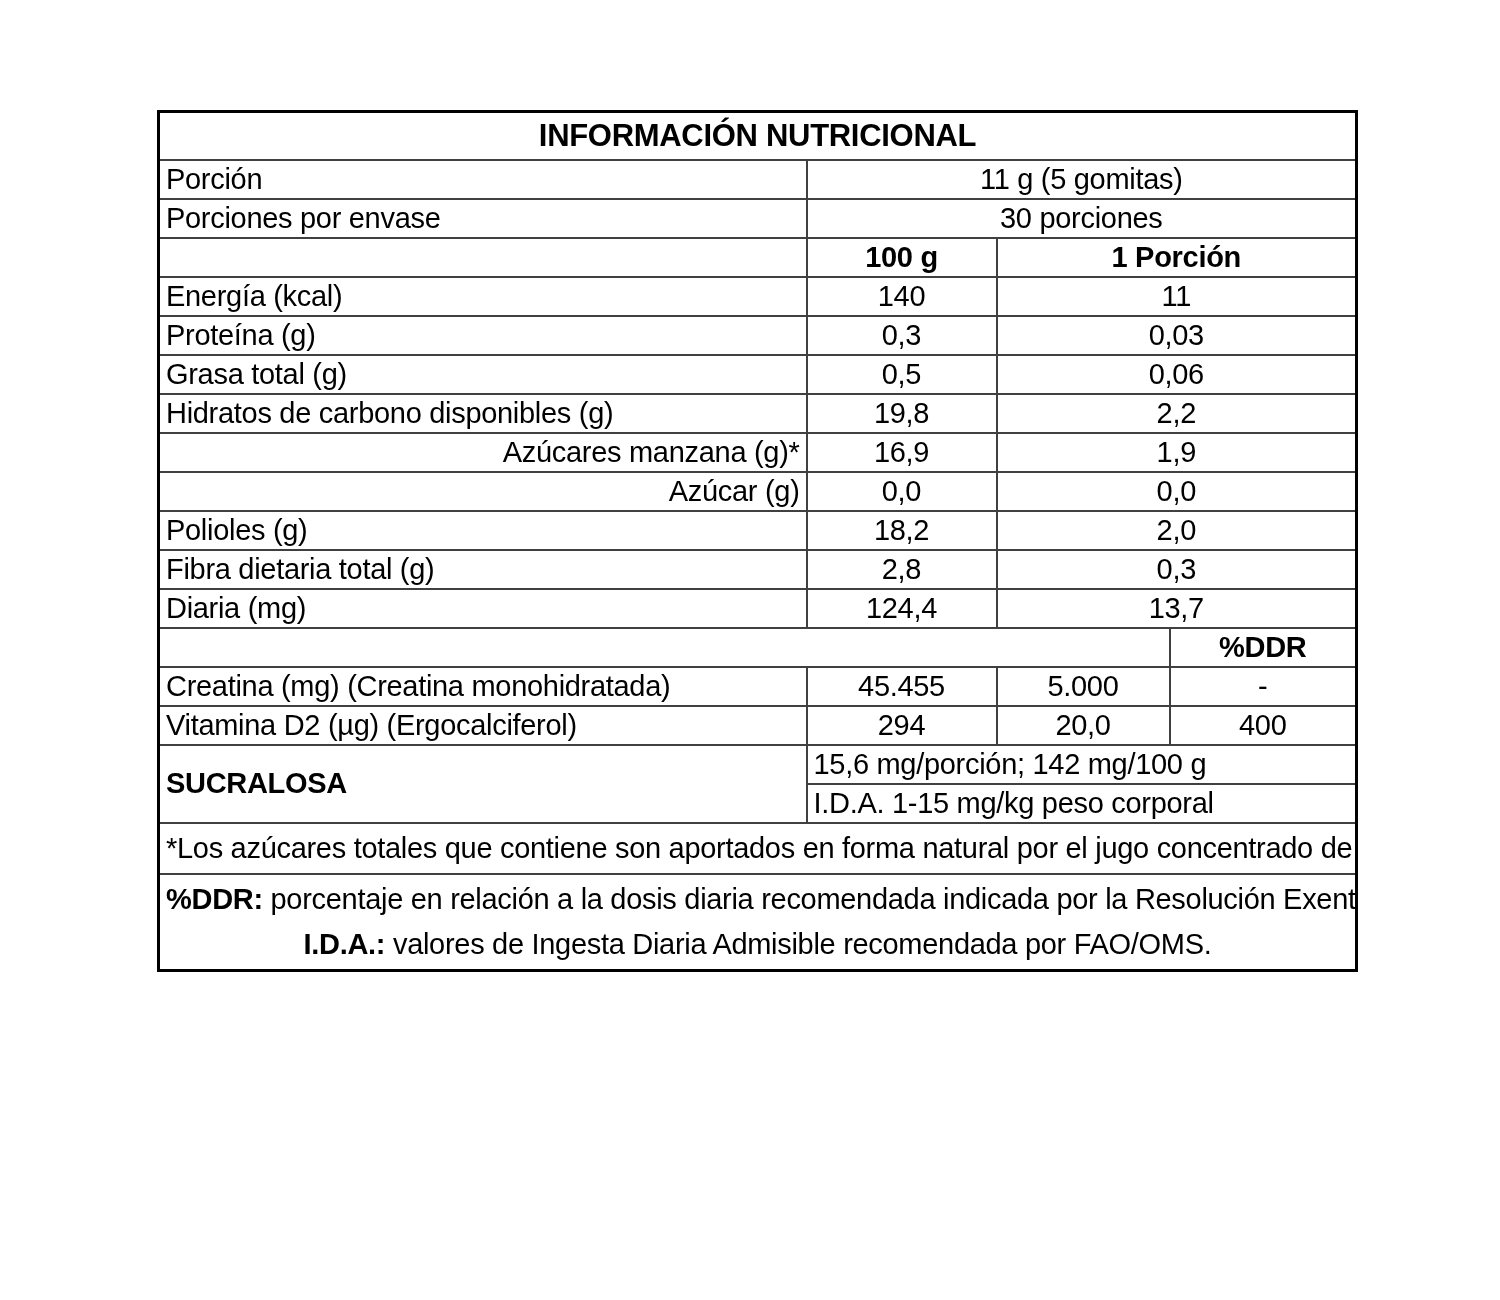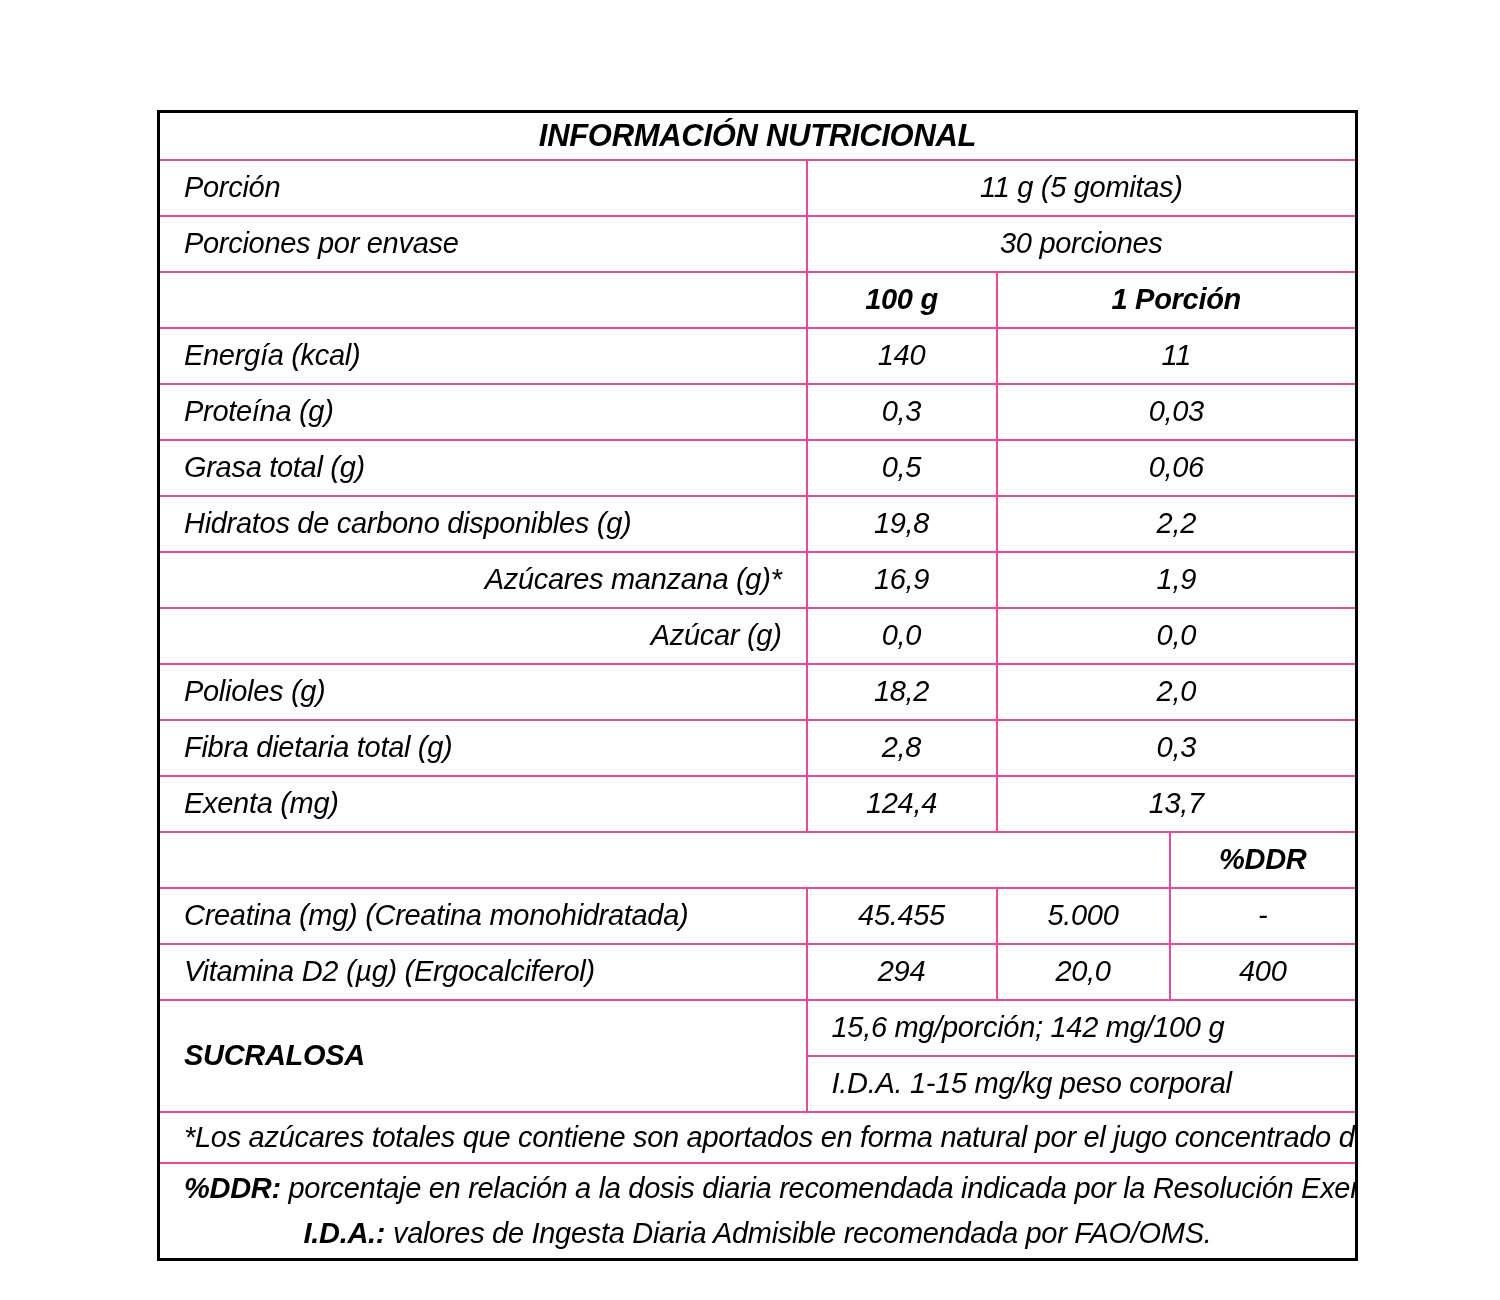--- a/index.html
+++ b/index.html
@@ -17,28 +17,27 @@
   table.nutrition {
     width: 1198px;
     border-collapse: collapse;
     table-layout: fixed;
     border: 3px solid #000;
     font-size: 29px;
     letter-spacing: -0.3px;
     color: #000;
   }
   table.nutrition td {
-    border: 2px solid #ec4899;
+    border: 2px solid #404040;
     vertical-align: middle;
-    padding: 2px 24px;
+    padding: 2px 6px;
     overflow: hidden;
     white-space: nowrap;
-    font-style: italic;
   }
-  tr.r { height: 56px; }
+  tr.r { height: 39px; }
   tr.r-title { height: 48px; }
   .c-label { text-align: left; padding-left: 16px; }
   .c-val { text-align: center; }
   .c-indent { text-align: right; padding-right: 115px; }
   .bold { font-weight: bold; }
   .title-cell { text-align: center; font-weight: bold; font-size: 31px; }
   .sucr-val { text-align: left; padding-left: 14px; }
   td.fn {
     white-space: normal;
     text-align: justify;
@@ -116,21 +115,21 @@
       <td class="c-label">Polioles (g)</td>
       <td class="c-val">18,2</td>
       <td colspan="2" class="c-val">2,0</td>
     </tr>
     <tr class="r">
       <td class="c-label">Fibra dietaria total (g)</td>
       <td class="c-val">2,8</td>
       <td colspan="2" class="c-val">0,3</td>
     </tr>
     <tr class="r">
-      <td class="c-label">Exenta (mg)</td>
+      <td class="c-label">Diaria (mg)</td>
       <td class="c-val">124,4</td>
       <td colspan="2" class="c-val">13,7</td>
     </tr>
 
     <tr class="r">
       <td colspan="3"></td>
       <td class="c-val bold">%DDR</td>
     </tr>
 
     <tr class="r">

